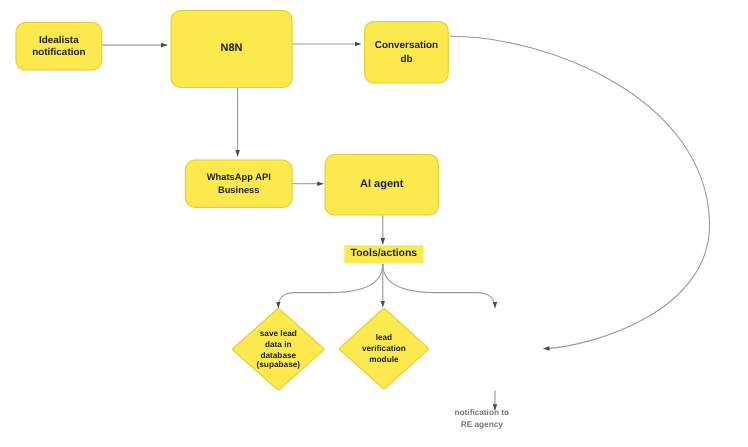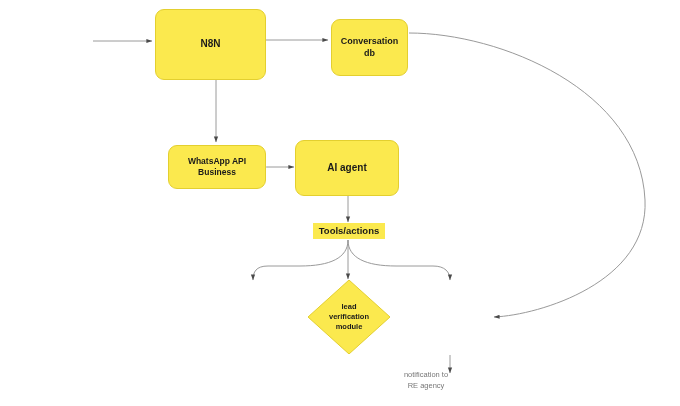--- a/index.html
+++ b/index.html
@@ -120,20 +120,26 @@
 
     <path class="edge-path" marker-end="url(#ah)" d="M348,240 L348,279"></path>
 
     <path class="edge-path" marker-end="url(#ah)" d="M348,240 C348,258 366,266 396,266 L433,266 C445,266 450,272 450,280"></path>
 
     <path class="edge-path" marker-end="url(#ah)" d="M409,33 C500,33 640,90 645,200 C649,282 540,315 494,317"></path>
 
     <path class="edge-path" marker-end="url(#ah)" d="M450,355 L450,373"></path>
   </svg>
 
+  <div class="node box" style="left:14px; top:20px; width:79px; height:44px; font-size:9px;">
+    <span>
+      <span>Idealista</span><br>
+      <span>notification</span>
+    </span>
+  </div>
 
   <div class="node box" style="left:155px; top:9px; width:111px; height:71px; font-size:10px;">
     <span>N8N</span>
   </div>
 
   <div class="node box" style="left:331px; top:19px; width:77px; height:57px; font-size:9px;">
     <span>
       <span>Conversation</span><br>
       <span>db</span>
     </span>
@@ -147,33 +153,46 @@
     <span>
       <span>WhatsApp API</span><br>
       <span>Business</span>
     </span>
   </div>
 
   <div class="node label-chip" style="left:313px; top:223px; width:72px; height:16px;">
     <span>Tools/actions</span>
   </div>
 
+  <div class="diamond-wrap" style="left:211px; top:280px; width:84px; height:75px;">
+    <svg class="diamond-shape" viewBox="0 0 84 75">
+      <polygon points="42,0 84,37.5 42,75 0,37.5" fill="#fbe94e" stroke="#e3cf2f" stroke-width="1"></polygon>
+    </svg>
+    <div class="diamond-text">
+      <span>
+        <span>save lead</span><br>
+        <span>data in</span><br>
+        <span>database</span><br>
+        <span>(supabase)</span>
+      </span>
+    </div>
+  </div>
 
   <div class="diamond-wrap" style="left:308px; top:280px; width:82px; height:74px;">
     <svg class="diamond-shape" viewBox="0 0 82 74">
       <polygon points="41,0 82,37 41,74 0,37" fill="#fbe94e" stroke="#e3cf2f" stroke-width="1"></polygon>
     </svg>
     <div class="diamond-text">
       <span>
         <span>lead</span><br>
         <span>verification</span><br>
         <span>module</span>
       </span>
     </div>
   </div>
 
 
-  <div class="annotation" style="left:376px; top:370px; width:100px;">
+  <div class="annotation" style="left:388px; top:370px; width:100px;font-weight:bold;">
     <span>notification to</span><br>
     <span>RE agency</span>
   </div>
 
 </div>
 
 </body></html>

